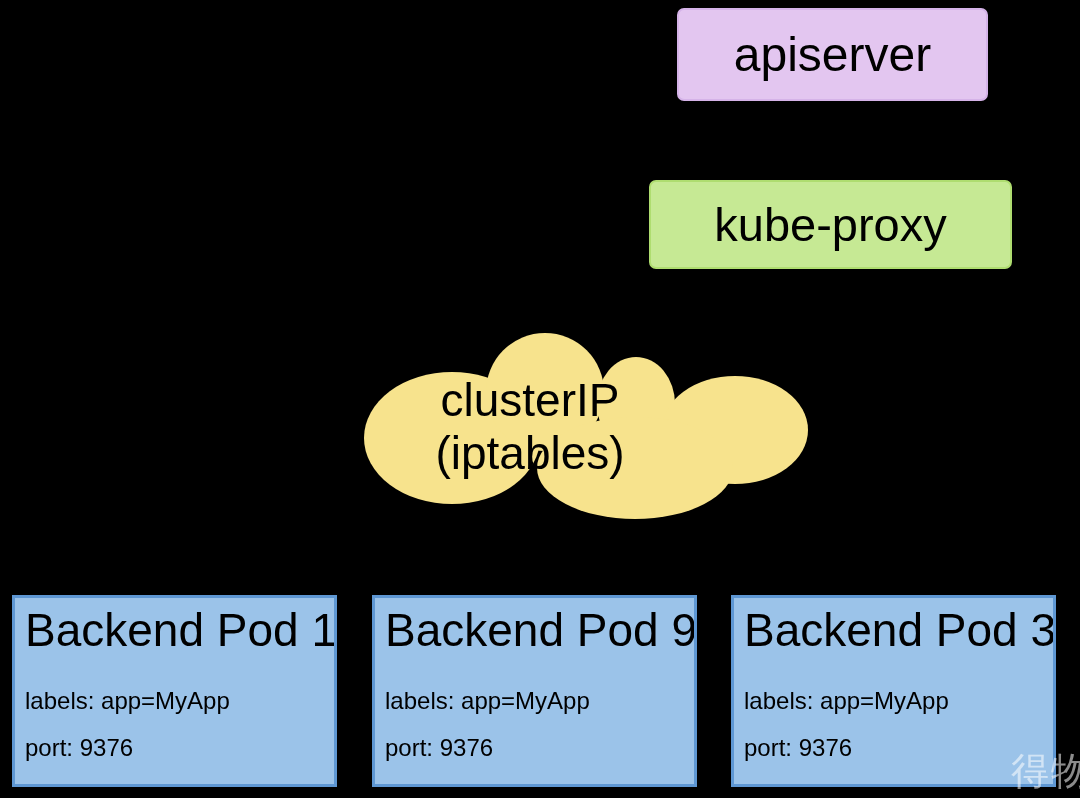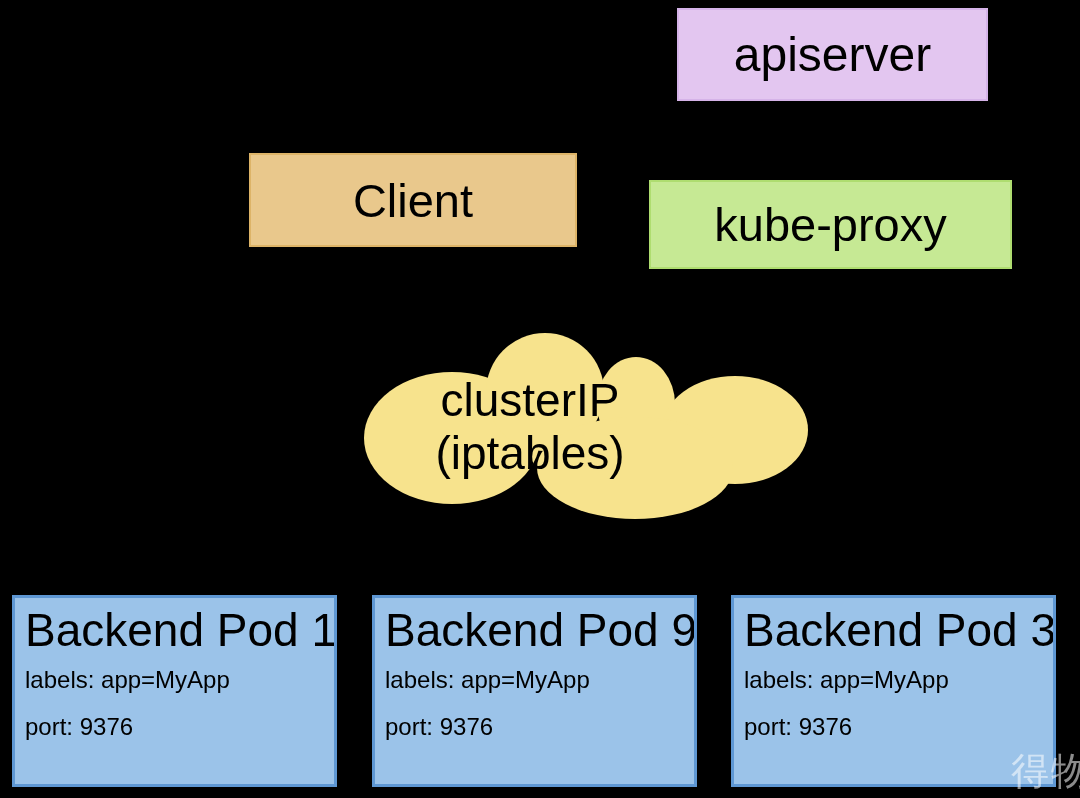--- a/index.html
+++ b/index.html
@@ -12,20 +12,21 @@
     font-family: "Liberation Sans", sans-serif;
     color: #000;
   }
   .node {
     position: absolute;
     display: flex;
     align-items: center;
     justify-content: center;
     box-sizing: border-box;
     white-space: nowrap;
+    border-radius: 7px;
   }
   .node-apiserver {
     left: 677px; top: 8px; width: 311px; height: 93px;
     background: #e3c6f0; border: 2px solid #d5b3e8;
     font-size: 48px;
   }
   .node-client {
     left: 249px; top: 153px; width: 328px; height: 94px;
     background: #e9c88c; border: 2px solid #ddb468;
     font-size: 47px;
@@ -43,42 +44,39 @@
   }
   .pod {
     position: absolute; top: 595px; width: 325px; height: 192px;
     background: #9bc3e9; border: 3px solid #5e97d3;
     box-sizing: border-box; padding: 6px 10px;
     overflow: hidden;
   }
   .pod-1 { left: 12px; }
   .pod-2 { left: 372px; }
   .pod-3 { left: 731px; }
-  .pod-title { font-size: 46px; line-height: 52px; margin-bottom: 0; white-space: nowrap; }
+  .pod-title { font-size: 46px; line-height: 52px; margin-bottom: 21px; white-space: nowrap; }
   .pod-line { font-size: 24px; line-height: 47px; white-space: nowrap; }
   .watermark {
     position: absolute; left: 1011px; top: 752px;
     font-size: 38px; line-height: 38px;
     color: rgba(255,255,255,0.55);
     white-space: nowrap;
     letter-spacing: 2px;
   }
 </style>
 </head>
 <body>
 
 <div class="canvas">
 
   <div class="node node-apiserver">
     <span>apiserver</span>
   </div>
 
-  <div class="node node-client">
-    <span>Client</span>
-  </div>
 
   <div class="node node-kube-proxy">
     <span>kube-proxy</span>
   </div>
 
   <svg class="cloud-svg" width="450" height="202" viewBox="0 0 450 202">
 
     <g fill="#f7e38d" stroke="#000000" stroke-width="3">
       <ellipse cx="89" cy="108" rx="88" ry="66"></ellipse>
       <ellipse cx="182" cy="62" rx="59" ry="59"></ellipse>

